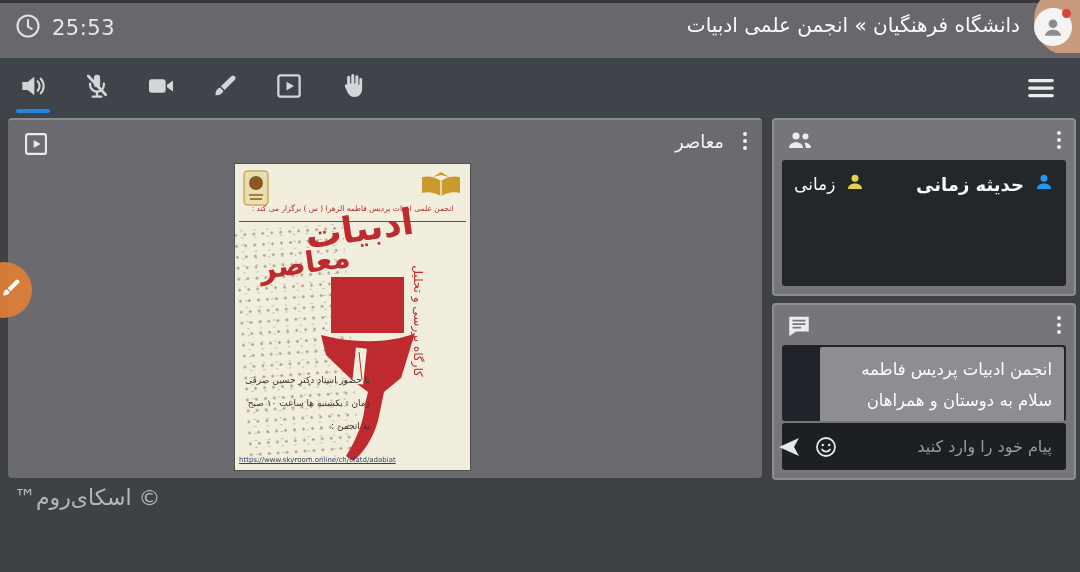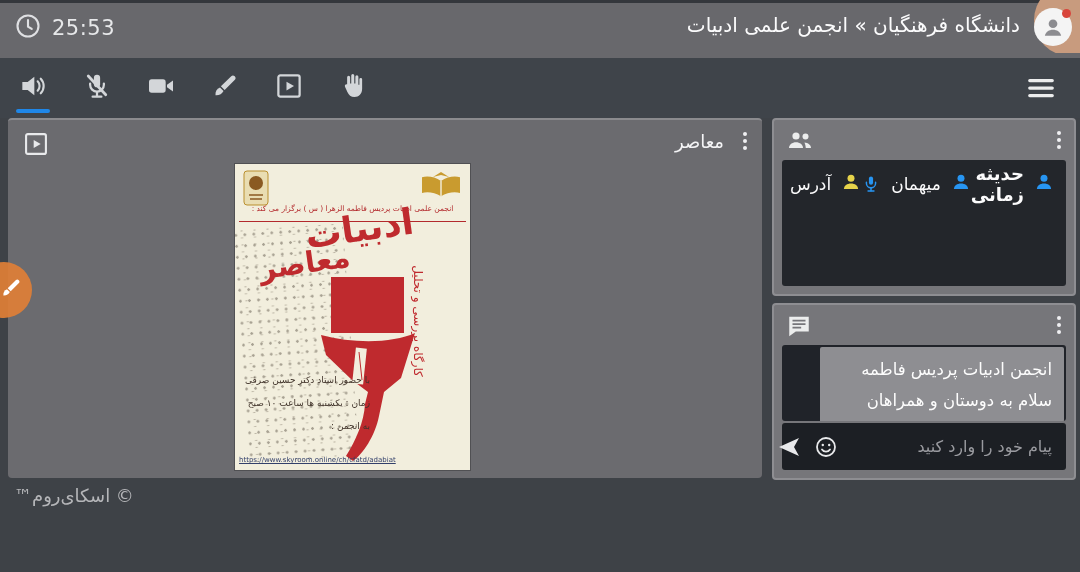--- a/index.html
+++ b/index.html
@@ -68,21 +68,21 @@
   .chatpanel{top:303px;height:177px;}
   .chat-messages{position:absolute;left:8px;right:8px;top:40px;height:76px;background:#202329;border-radius:3px;overflow:hidden;}
   .bubble{position:absolute;left:38px;right:2px;top:2px;height:92px;background:#8e8e92;border-radius:2px;
     direction:rtl;padding:7px 12px 0 8px;color:#fdfdfd;font-size:16.5px;line-height:31px;text-align:right;}
   .chat-input{position:absolute;left:8px;right:8px;bottom:8px;height:47px;background:#1c1f24;border-radius:3px;
     display:flex;align-items:center;direction:rtl;padding:0 12px;gap:12px;}
   .chat-input input{flex:1;background:transparent;border:none;outline:none;color:#9a9ba0;font-size:16px;direction:rtl;}
   .chat-input input::placeholder{color:#9a9ba0;opacity:1;}
   .ci-btn{display:flex;align-items:center;justify-content:center;cursor:pointer;}
 
-  .watermark{position:absolute;left:14px;top:485px;direction:rtl;color:#b5b6b9;font-size:18px;}
+  .watermark{position:absolute;left:14px;top:485px;direction:rtl;color:#b5b6b9;font-size:22px;}
 </style>
 </head>
 <body>
 
 <div class="app">
 
   <div class="header">
     <div class="timer-group">
       <span>
         <svg width="28" height="28" viewBox="0 0 24 24" fill="none" stroke="#dfe0e3" stroke-width="1.8">
@@ -251,48 +251,27 @@
                 <circle cx="12" cy="7.5" r="4.2"></circle>
                 <path d="M3.5 20.5c0-4.3 3.8-6.8 8.5-6.8s8.5 2.5 8.5 6.8z"></path>
               </g>
             </svg>
         </span>
         <span class="pname bold">حدیثه زمانی</span>
       </div>
       <div class="prow">
         <span>
           <svg width="20" height="20" viewBox="0 0 24 24">
-              <g fill="#2795f2">
-                <circle cx="12" cy="7.5" r="4.2"></circle>
-                <path d="M3.5 20.5c0-4.3 3.8-6.8 8.5-6.8s8.5 2.5 8.5 6.8z"></path>
-              </g>
-            </svg>
-        </span>
-        <span class="pname">میهمان</span>
-        <span class="mic-end">
-          <svg width="20" height="20" viewBox="0 0 24 24" fill="none" stroke-linecap="round">
-            <g stroke="#2795f2" stroke-width="1.8">
-              <rect x="9.5" y="3" width="5" height="10" rx="2.5" fill="#2795f2" stroke="none"></rect>
-              <path d="M6.5 10v1a5.5 5.5 0 0 0 11 0v-1"></path>
-              <path d="M12 17v3"></path>
-                <path d="M8.5 20.5h7"></path>
-            </g>
-          </svg>
-        </span>
-      </div>
-      <div class="prow">
-        <span>
-          <svg width="20" height="20" viewBox="0 0 24 24">
               <g fill="#e6d34a">
                 <circle cx="12" cy="7.5" r="4.2"></circle>
                 <path d="M3.5 20.5c0-4.3 3.8-6.8 8.5-6.8s8.5 2.5 8.5 6.8z"></path>
               </g>
             </svg>
         </span>
-        <span class="pname">آدرس</span>
+        <span class="pname">زمانی</span>
       </div>
     </div>
   </div>
 
   <div class="panel chatpanel">
     <div class="panel-header">
       <span class="h-icon">
         <svg width="26" height="26" viewBox="0 0 24 24" fill="#eceded">
           <path d="M3 3.5h18v13.5H9l-6 4.5z"></path>
           <path d="M6 7h12M6 10.2h12M6 13.4h8" stroke="#76767a" stroke-width="1.6"></path>

